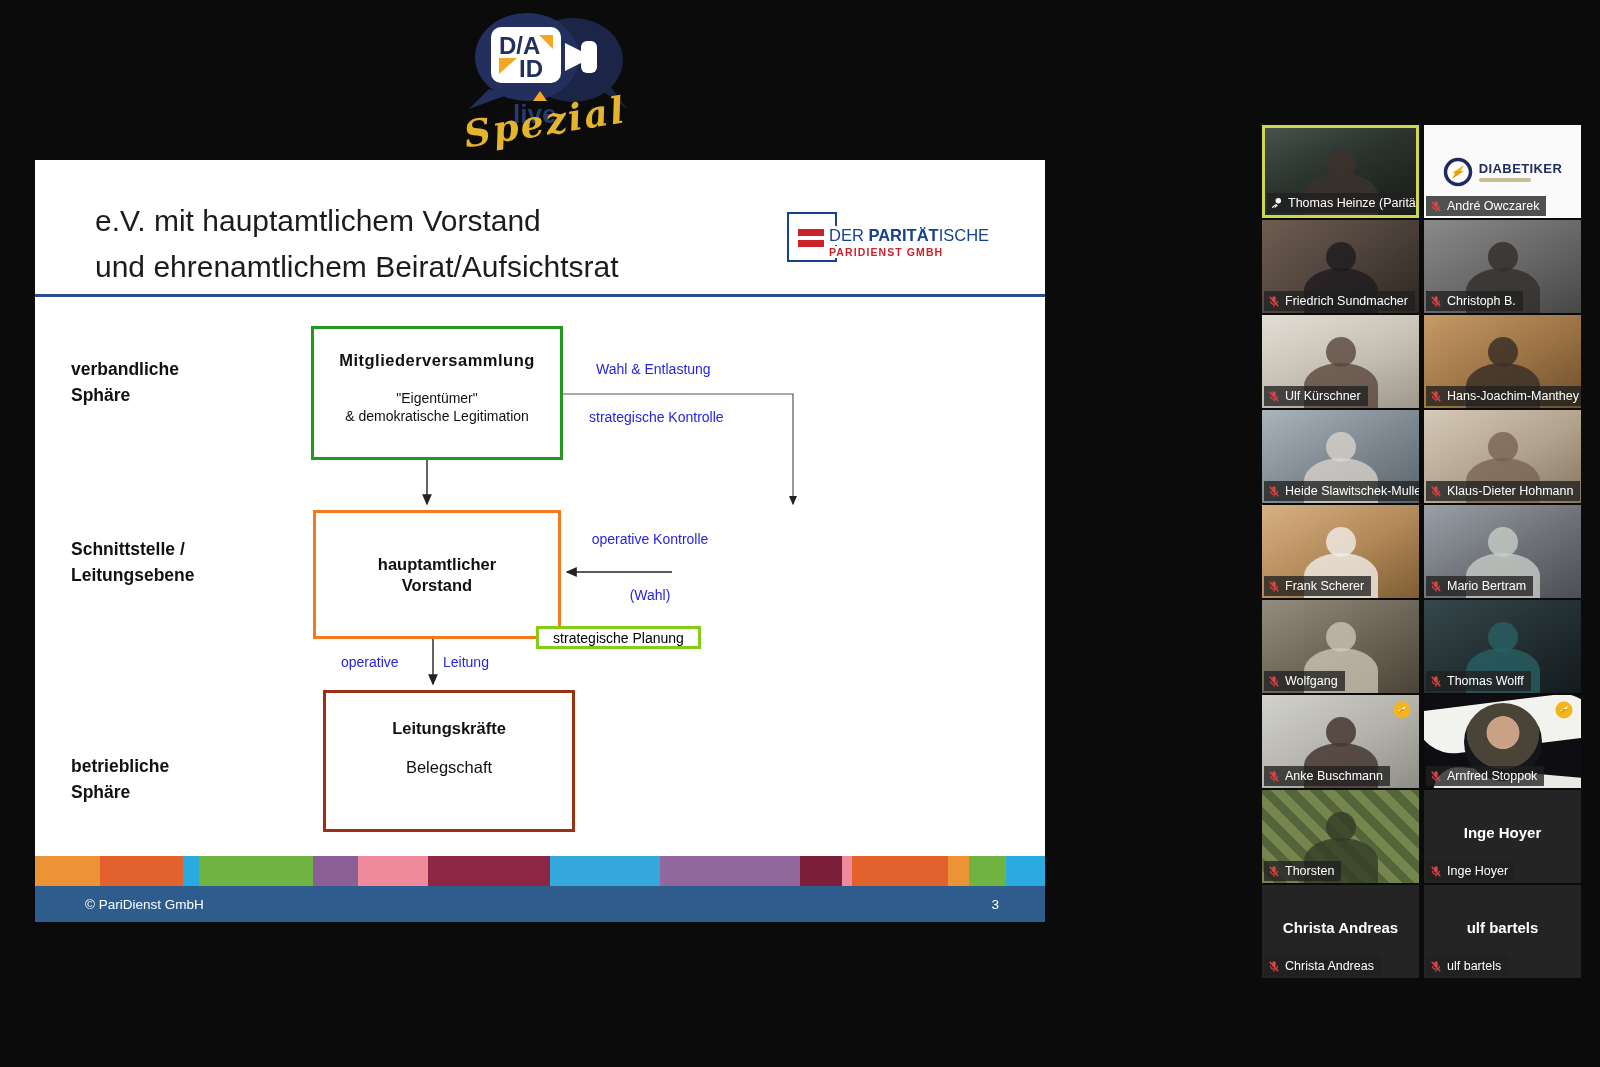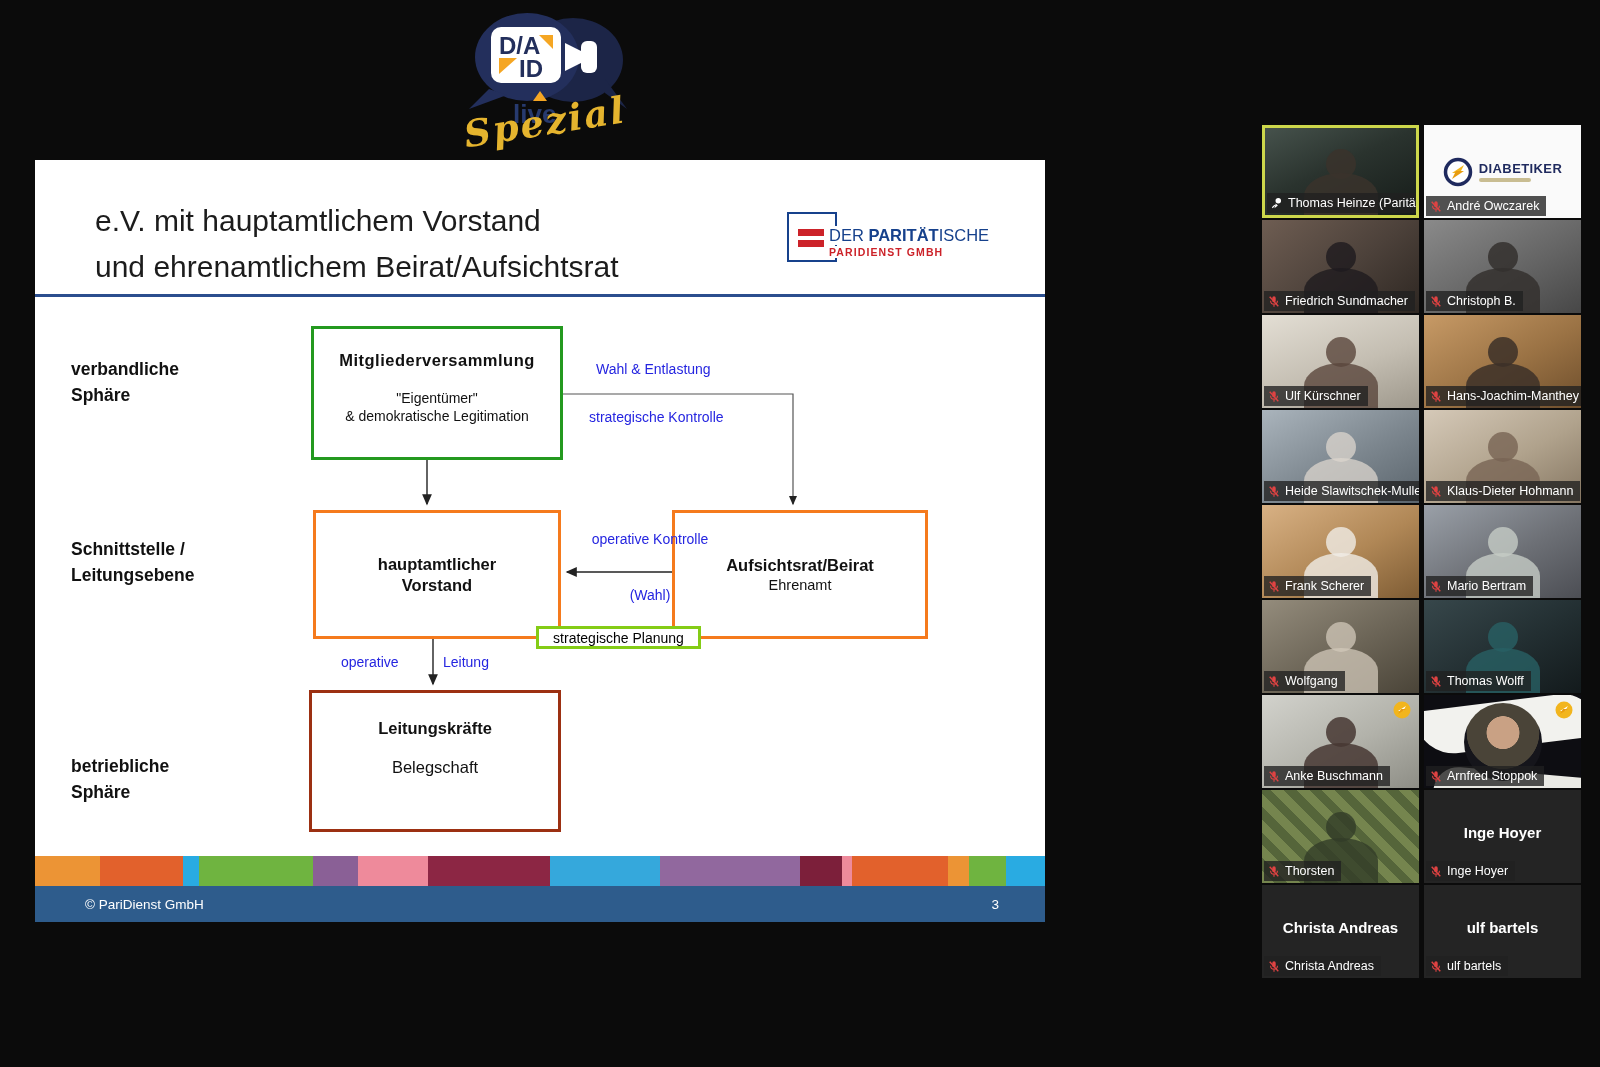--- a/index.html
+++ b/index.html
@@ -29,21 +29,21 @@
   .dbox{position:absolute;box-sizing:border-box;background:#fff;text-align:center;color:#111;}
   .box-members{left:276px;top:166px;width:252px;height:134px;border:3px solid #23991f;padding-top:22px;}
   .box-members .t{font-size:16.5px;font-weight:bold;letter-spacing:.5px;}
   .box-members .s{font-size:14px;margin-top:20px;}
   .box-members .s2{font-size:14px;margin-top:2px;}
   .box-vorstand{left:278px;top:350px;width:248px;height:129px;border:3px solid #f57a1d;display:flex;flex-direction:column;justify-content:center;}
   .box-vorstand div{font-size:16.5px;font-weight:bold;line-height:21px;}
   .box-rat{left:637px;top:350px;width:256px;height:129px;border:3px solid #f57a1d;display:flex;flex-direction:column;justify-content:center;}
   .box-rat .t{font-size:16.5px;font-weight:bold;}
   .box-rat .s{font-size:14.5px;margin-top:2px;}
-  .box-staff{left:274px;top:530px;width:252px;height:142px;border:3px solid #9c3012;padding-top:26px;}
+  .box-staff{left:288px;top:530px;width:252px;height:142px;border:3px solid #9c3012;padding-top:26px;}
   .box-staff .t{font-size:16.5px;font-weight:bold;}
   .box-staff .s{font-size:16.5px;font-weight:normal;margin-top:20px;}
   .box-plan{left:501px;top:466px;width:165px;height:23px;border:3px solid #84cc16;z-index:5;
     display:flex;align-items:center;justify-content:center;font-size:14px;color:#000000;}
   .rowlab{position:absolute;left:36px;font-size:17.5px;font-weight:bold;line-height:26px;color:#111;white-space:pre-line;}
   .rl1{top:196px;} .rl2{top:376px;} .rl3{top:562px;margin-top:31px;}
   .blab{position:absolute;font-size:14px;color:#2525e0;white-space:nowrap;}
   .lb-we{left:561px;top:201px;}
   .lb-sk{left:554px;top:249px;}
   .lb-ok{left:545px;top:369px;width:140px;text-align:center;white-space:normal;line-height:21px;}
@@ -146,24 +146,20 @@
 
   <div class="dbox box-members">
     <div class="t">Mitgliederversammlung</div>
     <div class="s">"Eigentümer"</div>
     <div class="s2">&amp; demokratische Legitimation</div>
   </div>
   <div class="dbox box-vorstand">
     <div>hauptamtlicher</div>
     <div>Vorstand</div>
   </div>
-  <div class="dbox box-rat">
-    <div class="t">Aufsichtsrat/Beirat</div>
-    <div class="s">Ehrenamt</div>
-  </div>
   <div class="dbox box-staff">
     <div class="t">Leitungskräfte</div>
     <div class="s">Belegschaft</div>
   </div>
   <div class="dbox box-plan">strategische Planung</div>
 
   <div class="blab lb-we">Wahl &amp; Entlastung</div>
   <div class="blab lb-sk">strategische Kontrolle</div>
   <div class="blab lb-ok">operative Kontrolle</div>
   <div class="blab lb-w">(Wahl)</div>

